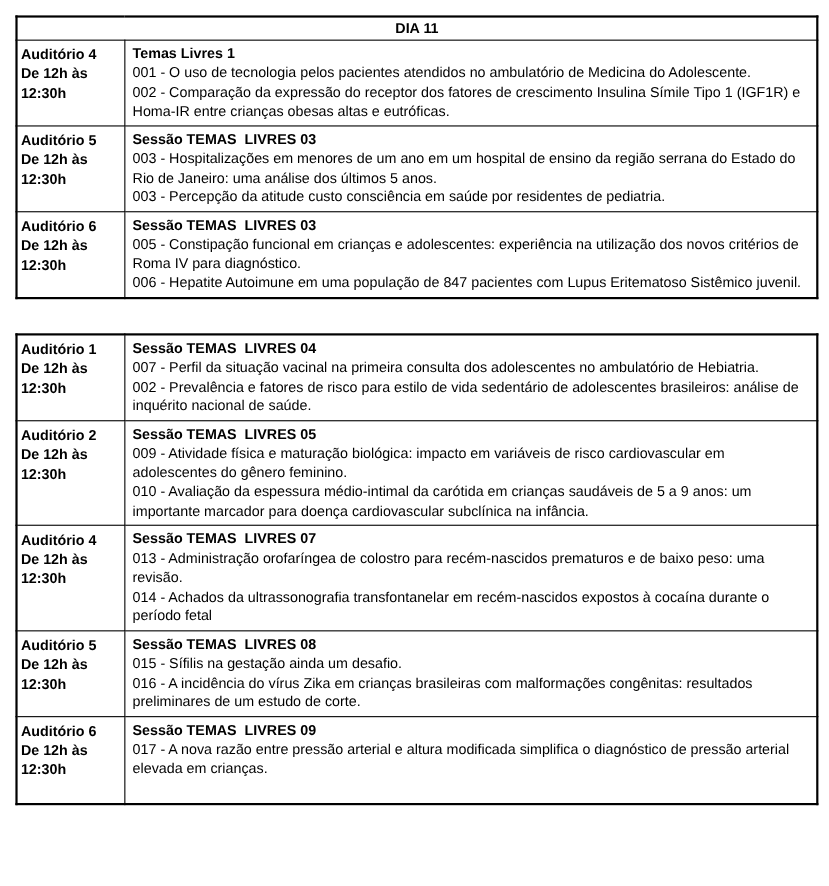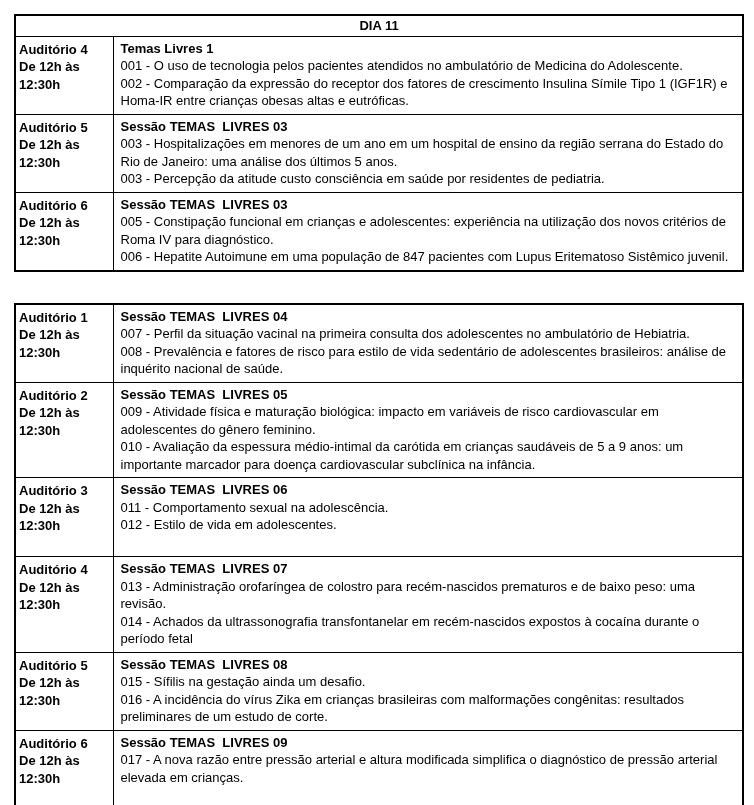--- a/index.html
+++ b/index.html
@@ -136,53 +136,39 @@
       <td class="cell-left">
         <div>Auditório 1</div>
         <div class="time-block">
           <div>De 12h às</div>
           <div>12:30h</div>
         </div>
       </td>
       <td class="cell-right">
         <div class="session-title">Sessão TEMAS  LIVRES 04</div>
         <div class="session-item">007 - Perfil da situação vacinal na primeira consulta dos adolescentes no ambulatório de Hebiatria.</div>
-        <div class="session-item">008 - Prevalência e fatores de risco para estilo de vida sedentário de adolescentes brasileiros: análise de inquérito nacional de saúde.</div>
+        <div class="session-item">002 - Prevalência e fatores de risco para estilo de vida sedentário de adolescentes brasileiros: análise de inquérito nacional de saúde.</div>
       </td>
     </tr>
 
     <tr style="height:91px">
       <td class="cell-left">
         <div>Auditório 2</div>
         <div class="time-block">
           <div>De 12h às</div>
           <div>12:30h</div>
         </div>
       </td>
       <td class="cell-right">
         <div class="session-title">Sessão TEMAS  LIVRES 05</div>
         <div class="session-item">009 - Atividade física e maturação biológica: impacto em variáveis de risco cardiovascular em adolescentes do gênero feminino.</div>
         <div class="session-item">010 - Avaliação da espessura médio-intimal da carótida em crianças saudáveis de 5 a 9 anos: um importante marcador para doença cardiovascular subclínica na infância.</div>
       </td>
     </tr>
 
-    <tr style="height:79px">
-      <td class="cell-left">
-        <div>Auditório 3</div>
-        <div class="time-block">
-          <div>De 12h às</div>
-          <div>12:30h</div>
-        </div>
-      </td>
-      <td class="cell-right">
-        <div class="session-title">Sessão TEMAS  LIVRES 06</div>
-        <div class="session-item">011 - Comportamento sexual na adolescência.</div>
-        <div class="session-item">012 - Estilo de vida em adolescentes.</div>
-      </td>
-    </tr>
 
     <tr style="height:82px">
       <td class="cell-left">
         <div>Auditório 4</div>
         <div class="time-block">
           <div>De 12h às</div>
           <div>12:30h</div>
         </div>
       </td>
       <td class="cell-right">

